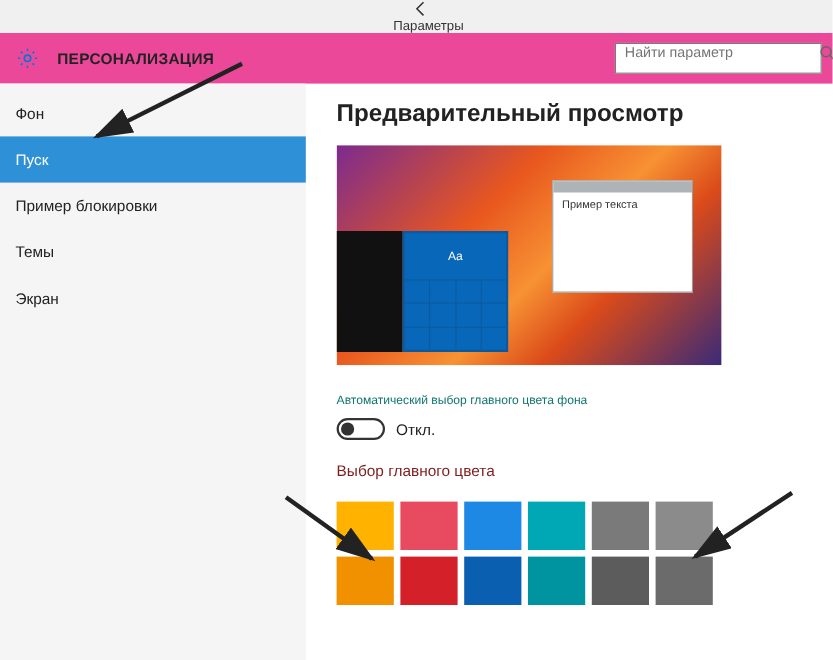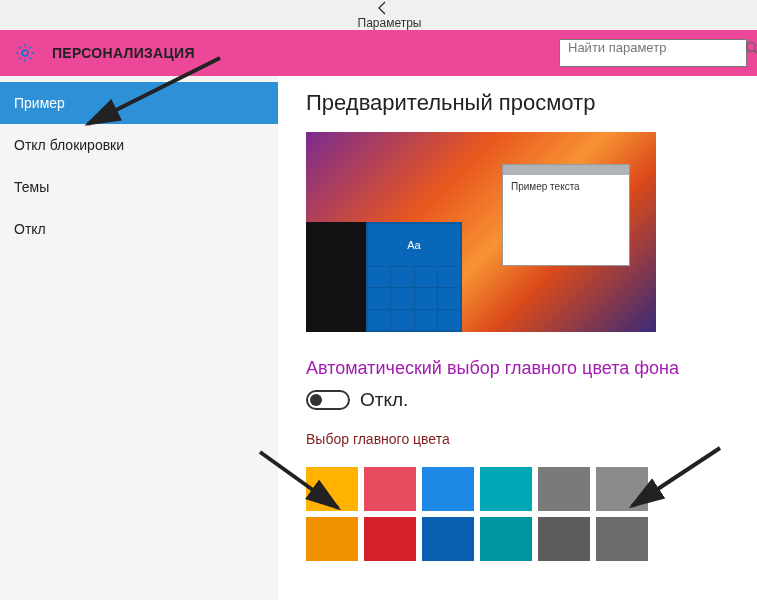--- a/index.html
+++ b/index.html
@@ -24,38 +24,38 @@
 
   .body { display:flex; height: calc(600px - 76px); }
 
   
   .sidebar { width: 278px; background:#f5f5f5; padding-top: 6px; }
   .side-item { height:42px; display:flex; align-items:center; padding-left:14px; font-size:14px; color:#222; cursor:default; }
   .side-item.selected { background:#2e90d6; color:#fff; }
 
   
   .content { flex:1; padding: 14px 20px 0 28px; overflow:hidden; }
-  .h1 { font-size: 22px; font-weight:400; color:#222; margin-bottom: 16px; }
+  .h1 { font-size: 22px; font-weight:700; color:#222; margin-bottom: 16px; }
   .preview { width: 350px; height: 200px; position:relative; overflow:hidden; margin-bottom: 26px; }
   .preview-bg { position:absolute; inset:0; background: linear-gradient(135deg, #7b2b8f 0%, #e8571e 35%, #f79233 55%, #db4a1a 70%, #3a2a78 100%); }
-  .taskbar-area { position:absolute; left:0; bottom:0; width:100%; height:110px; }
+  .taskbar-area { position:absolute; left:0; bottom:12px; width:100%; height:110px; }
   .dark-panel { position:absolute; left:0; bottom:0; width:60px; height:110px; background:#111; }
   .start-panel { position:absolute; left:60px; bottom:0; width:96px; height:110px; background:#0a5aa0; display:grid; grid-template-columns: repeat(4,1fr); grid-template-rows: repeat(5,1fr); gap:1px; padding:2px; }
   .start-panel .tile { background:#0867b8; }
   .start-panel .big { grid-column: span 4; grid-row: span 2; display:flex; align-items:center; justify-content:center; color:#fff; font-size:11px; }
   .sample-window { position:absolute; right:26px; top:32px; width:128px; height:102px; background:#fff; border:1px solid #999;margin-left:16px; }
   .sample-window .tb { height:10px; background:#aeb3b8; }
   .sample-window .txt { padding:6px 8px; font-size:10px; color:#333; }
 
   .h2 { font-size: 20px; font-weight:400; color:#222; margin-bottom: 16px; }
-  .auto-row { font-size:18px; color:#a21caf; margin-bottom: 10px; }
+  .auto-row { font-size:11px; color:#0f766e; margin-bottom: 10px; }
   .toggle-row { display:flex; align-items:center; gap:10px; margin-bottom: 20px; }
   .toggle { width:44px; height:20px; border:2px solid #333; border-radius: 20px; position:relative; }
   .toggle .knob { position:absolute; left:2px; top:2px; width:12px; height:12px; border-radius:50%; background:#333; }
-  .toggle-label { font-size:19px; color:#222; }
+  .toggle-label { font-size:14px; color:#222; }
 
   .sub-label { font-size:14px; color:#7f1d1d; margin-bottom: 20px; }
   .swatches { display:grid; grid-template-columns: repeat(6, 52px); gap:6px; }
   .swatch { width:52px; height:44px; }
 
   
   .arrow { position:absolute; pointer-events:none; }
 </style>
 </head>
 <body>
@@ -104,31 +104,34 @@
             <line x1="10.5" y1="10.5" x2="14" y2="14"></line>
           </svg>
       </span>
     </div>
   </div>
 </div>
 
 <div class="body">
 
   <div class="sidebar">
+    <div class="side-item">
+        <span>Фон</span>
+      </div>
     <div class="side-item selected">
-        <span>Пример</span>
-      </div>
-    <div class="side-item">
-        <span>Откл блокировки</span>
+        <span>Пуск</span>
+      </div>
+    <div class="side-item">
+        <span>Пример блокировки</span>
       </div>
     <div class="side-item">
         <span>Темы</span>
       </div>
     <div class="side-item">
-        <span>Откл</span>
+        <span>Экран</span>
       </div>
   </div>
 
   <div class="content">
     <div class="h1">Предварительный просмотр</div>
 
     <div class="preview">
       <div class="preview-bg"></div>
       <div class="taskbar-area">
         <div class="dark-panel"></div>

